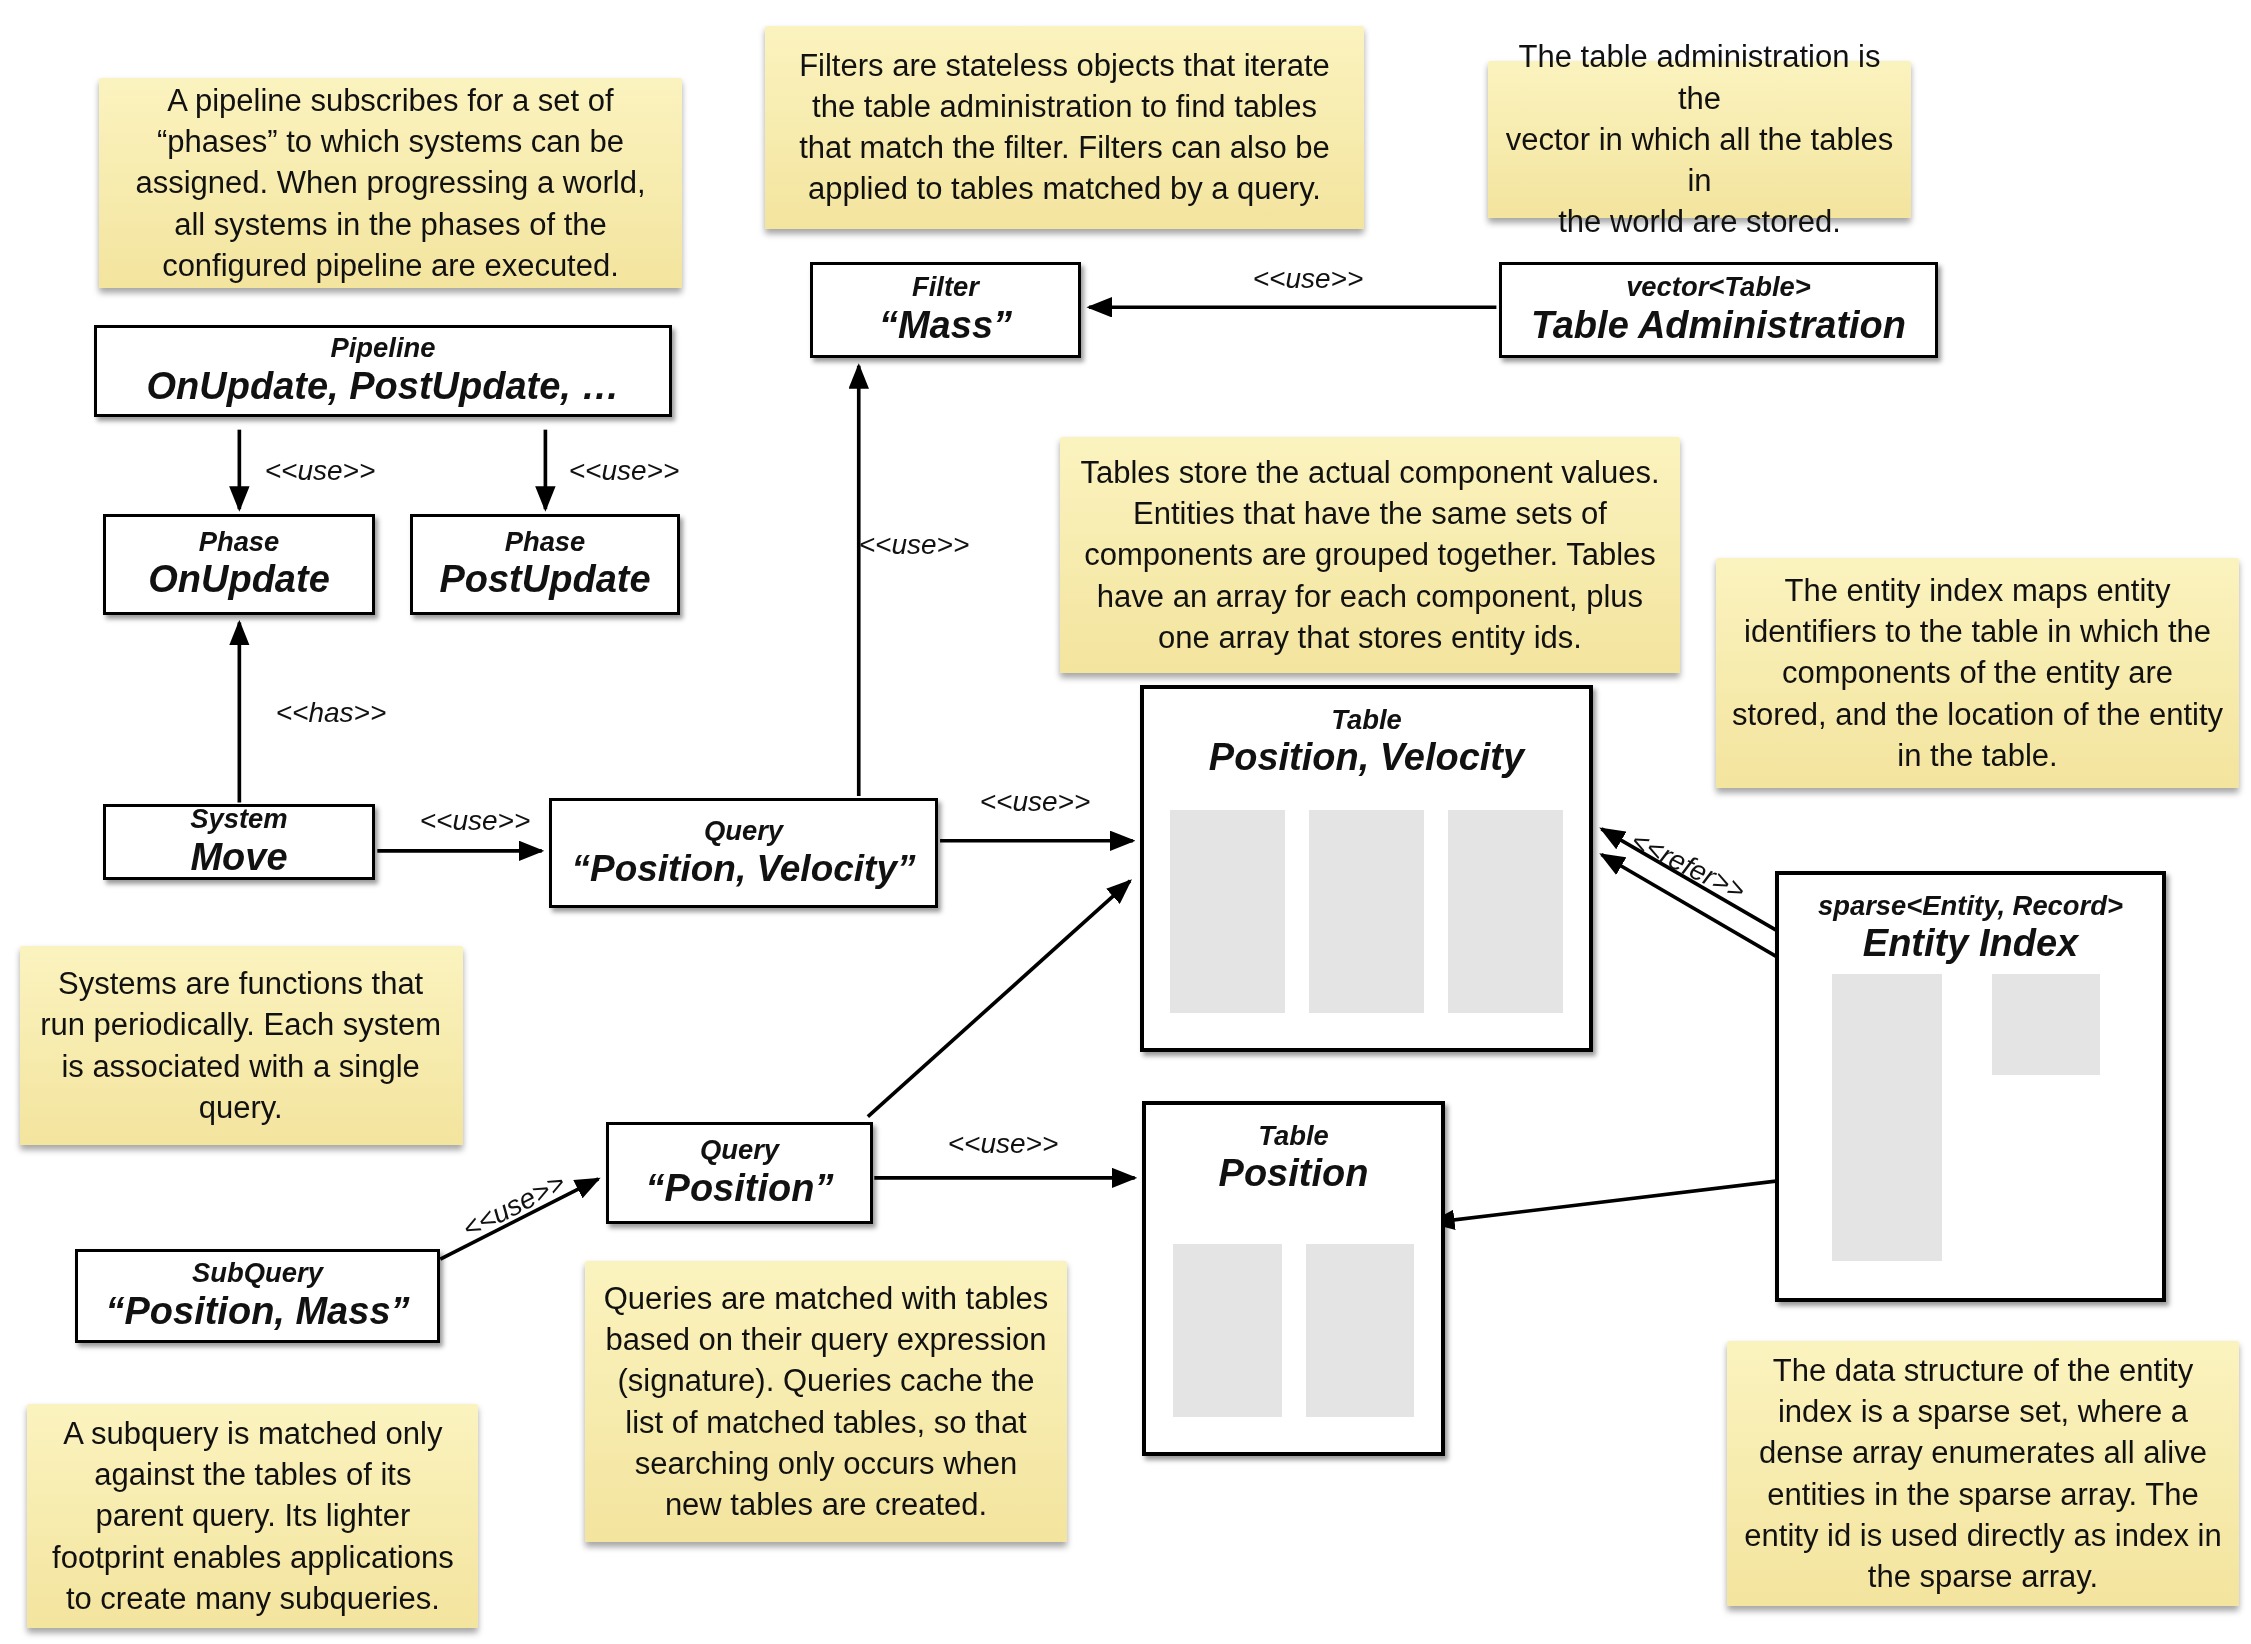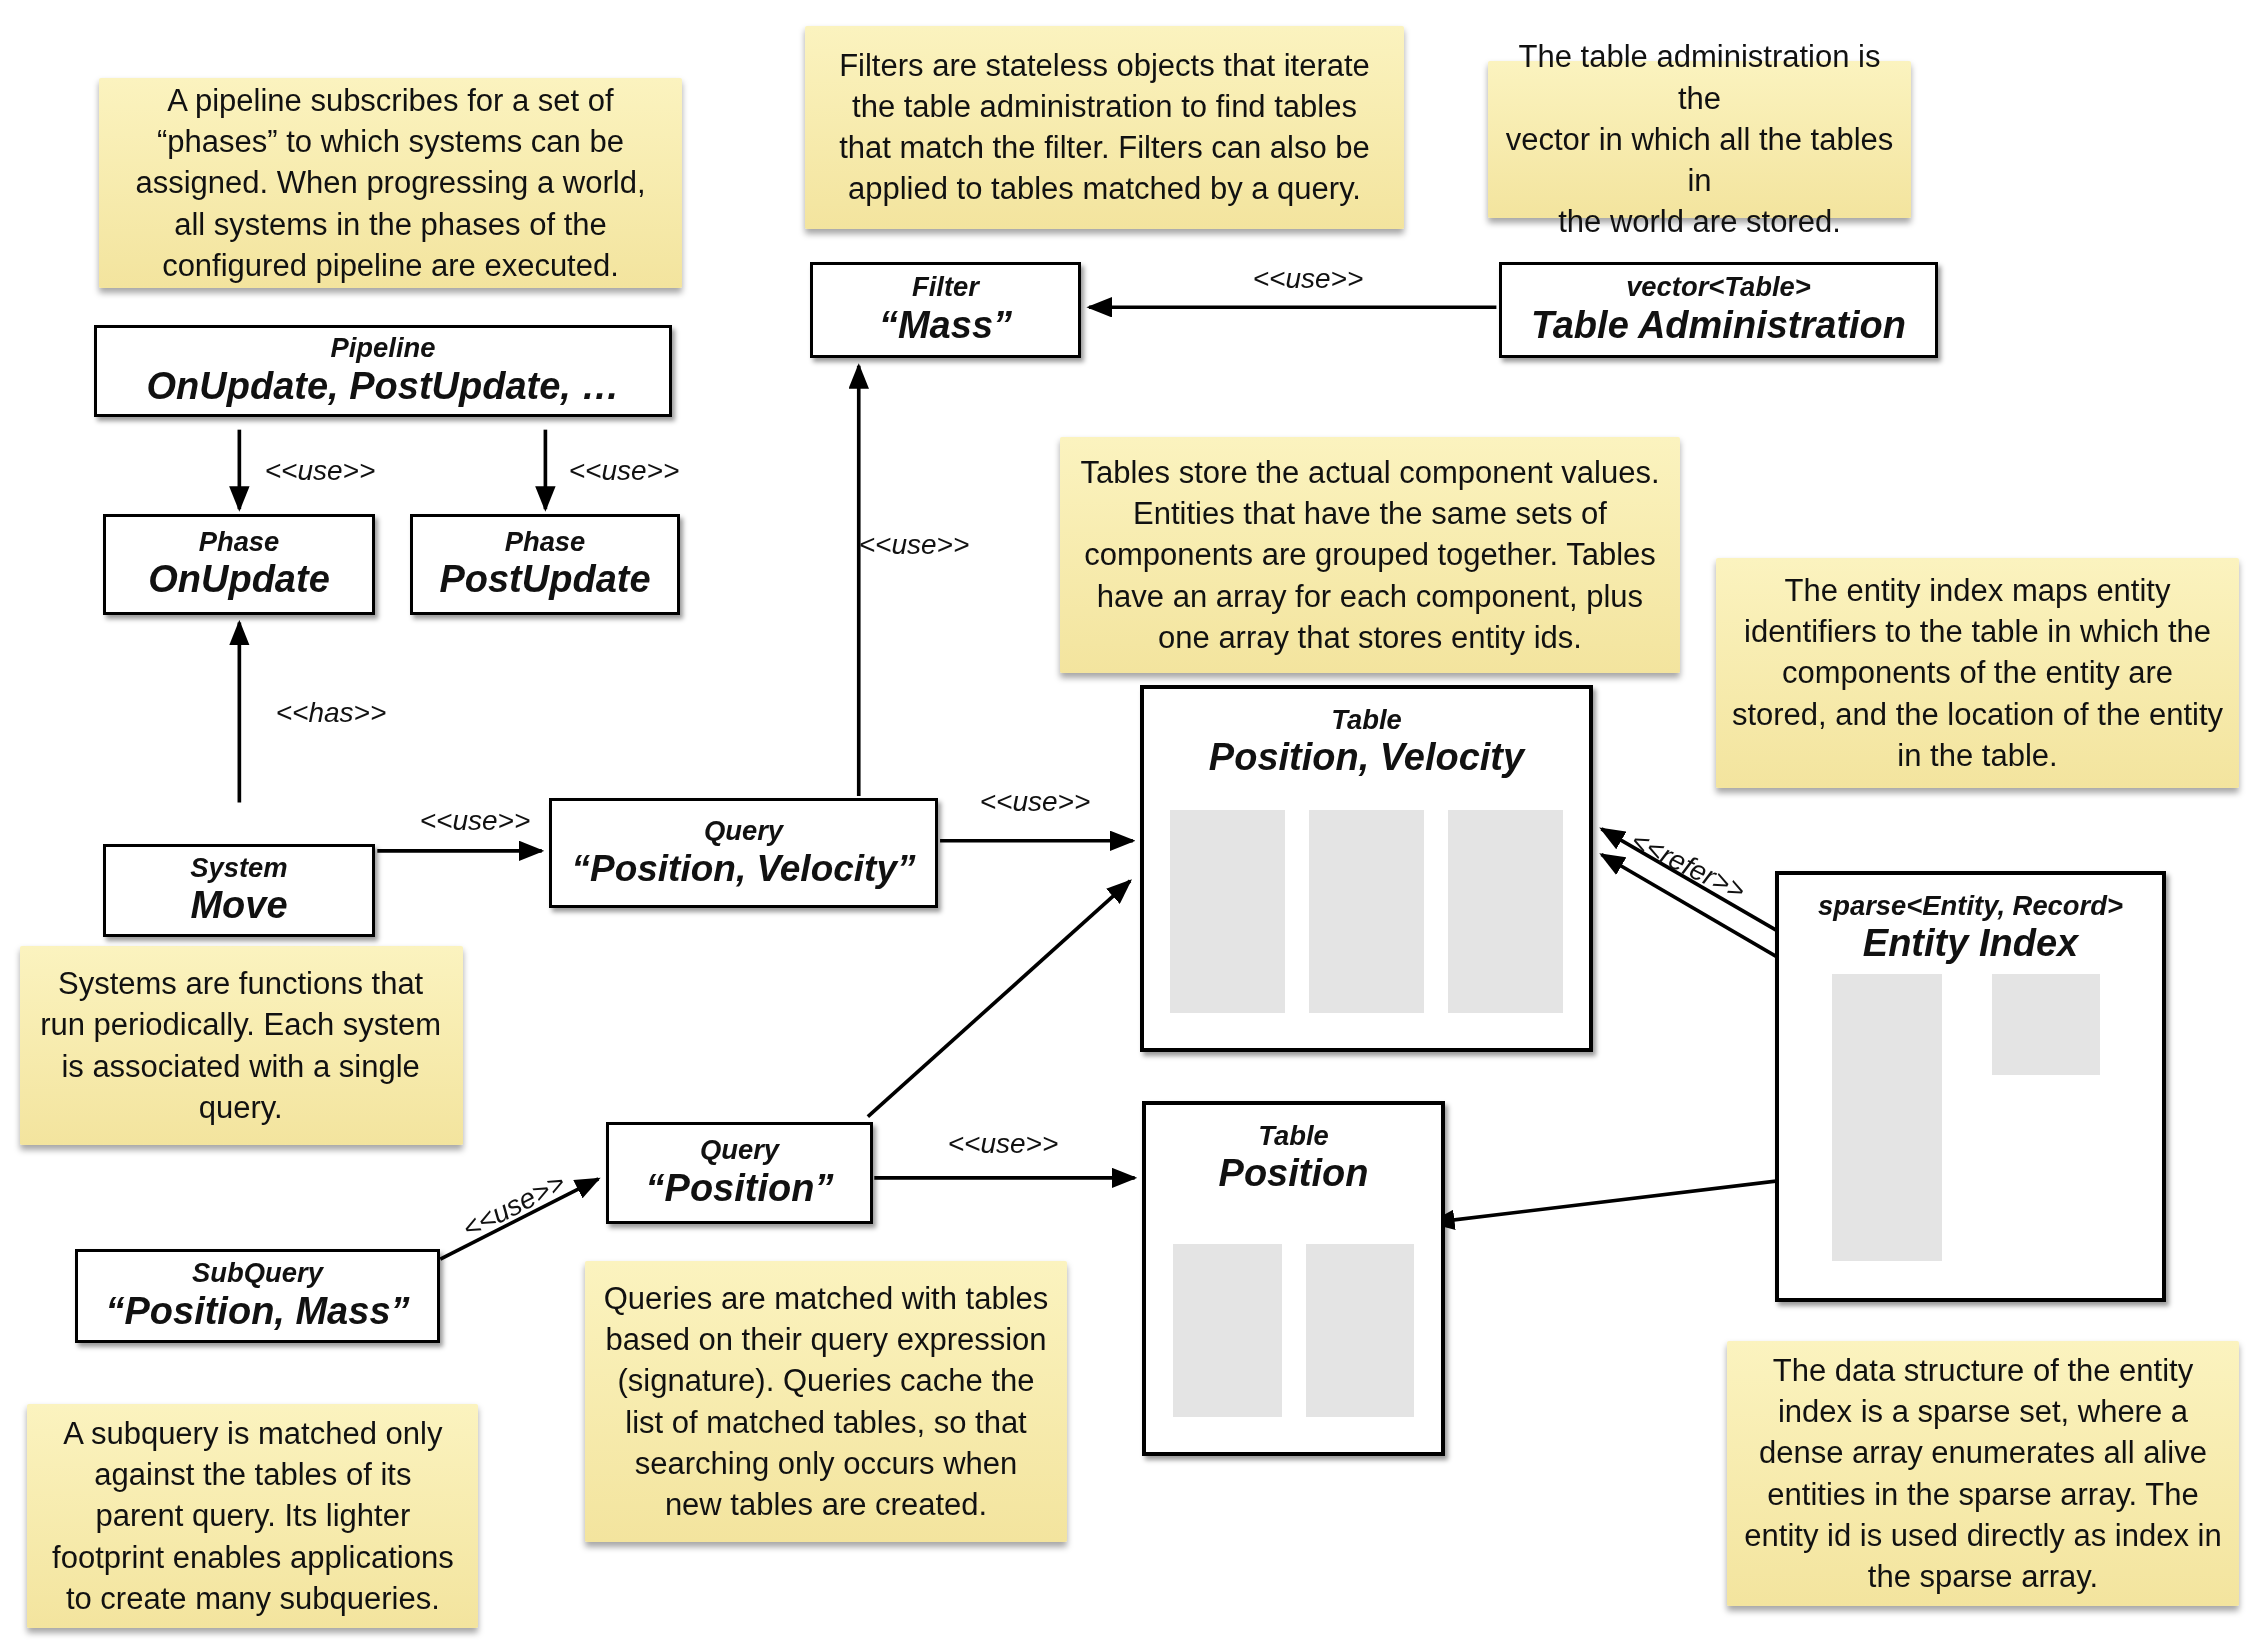--- a/index.html
+++ b/index.html
@@ -66,21 +66,21 @@
     <line x1="2176" y1="1082" x2="2133" y2="1082" marker-end="url(#arr)"></line>
     <line x1="2183" y1="1105" x2="2124" y2="1255" marker-end="url(#arr)"></line>
     <line x1="2007" y1="1285" x2="1567" y2="1338" marker-end="url(#arr)"></line>
   </svg>
 
   <div class="note" style="left:99px;top:78px;width:583px;height:210px;">A pipeline subscribes for a set of
 “phases” to which systems can be
 assigned. When progressing a world,
 all systems in the phases of the
 configured pipeline are executed.</div>
-  <div class="note" style="left:765px;top:25.6px;width:599px;height:203px;margin-left:40px;">Filters are stateless objects that iterate
+  <div class="note" style="left:765px;top:25.6px;width:599px;height:203px;">Filters are stateless objects that iterate
 the table administration to find tables
 that match the filter. Filters can also be
 applied to tables matched by a query.</div>
   <div class="note" style="left:1488px;top:61px;width:423px;height:157px;">The table administration is the
 vector in which all the tables in
 the world are stored.</div>
   <div class="note" style="left:1060px;top:437px;width:620px;height:236px;">Tables store the actual component values.
 Entities that have the same sets of
 components are grouped together. Tables
 have an array for each component, plus
@@ -130,21 +130,21 @@
   <div class="uml-box" style="left:810px;top:262px;width:271px;height:96px;">
     <span class="box-title">Filter</span>
     <span class="box-name">“Mass”</span>
   </div>
 
   <div class="uml-box" style="left:1499px;top:262px;width:439px;height:96px;">
     <span class="box-title">vector&lt;Table&gt;</span>
     <span class="box-name">Table Administration</span>
   </div>
 
-  <div class="uml-box" style="left:103px;top:844px;width:272px;height:93px;">
+  <div class="uml-box" style="left:103px;top:804px;width:272px;height:76px;">
     <span class="box-title">System</span>
     <span class="box-name">Move</span>
   </div>
 
   <div class="uml-box" style="left:549px;top:798px;width:389px;height:110px;">
     <span class="box-title">Query</span>
     <span class="box-name fs40">“Position, Velocity”</span>
   </div>
 
   <div class="uml-box" style="left:606px;top:1122px;width:267px;height:102px;">

